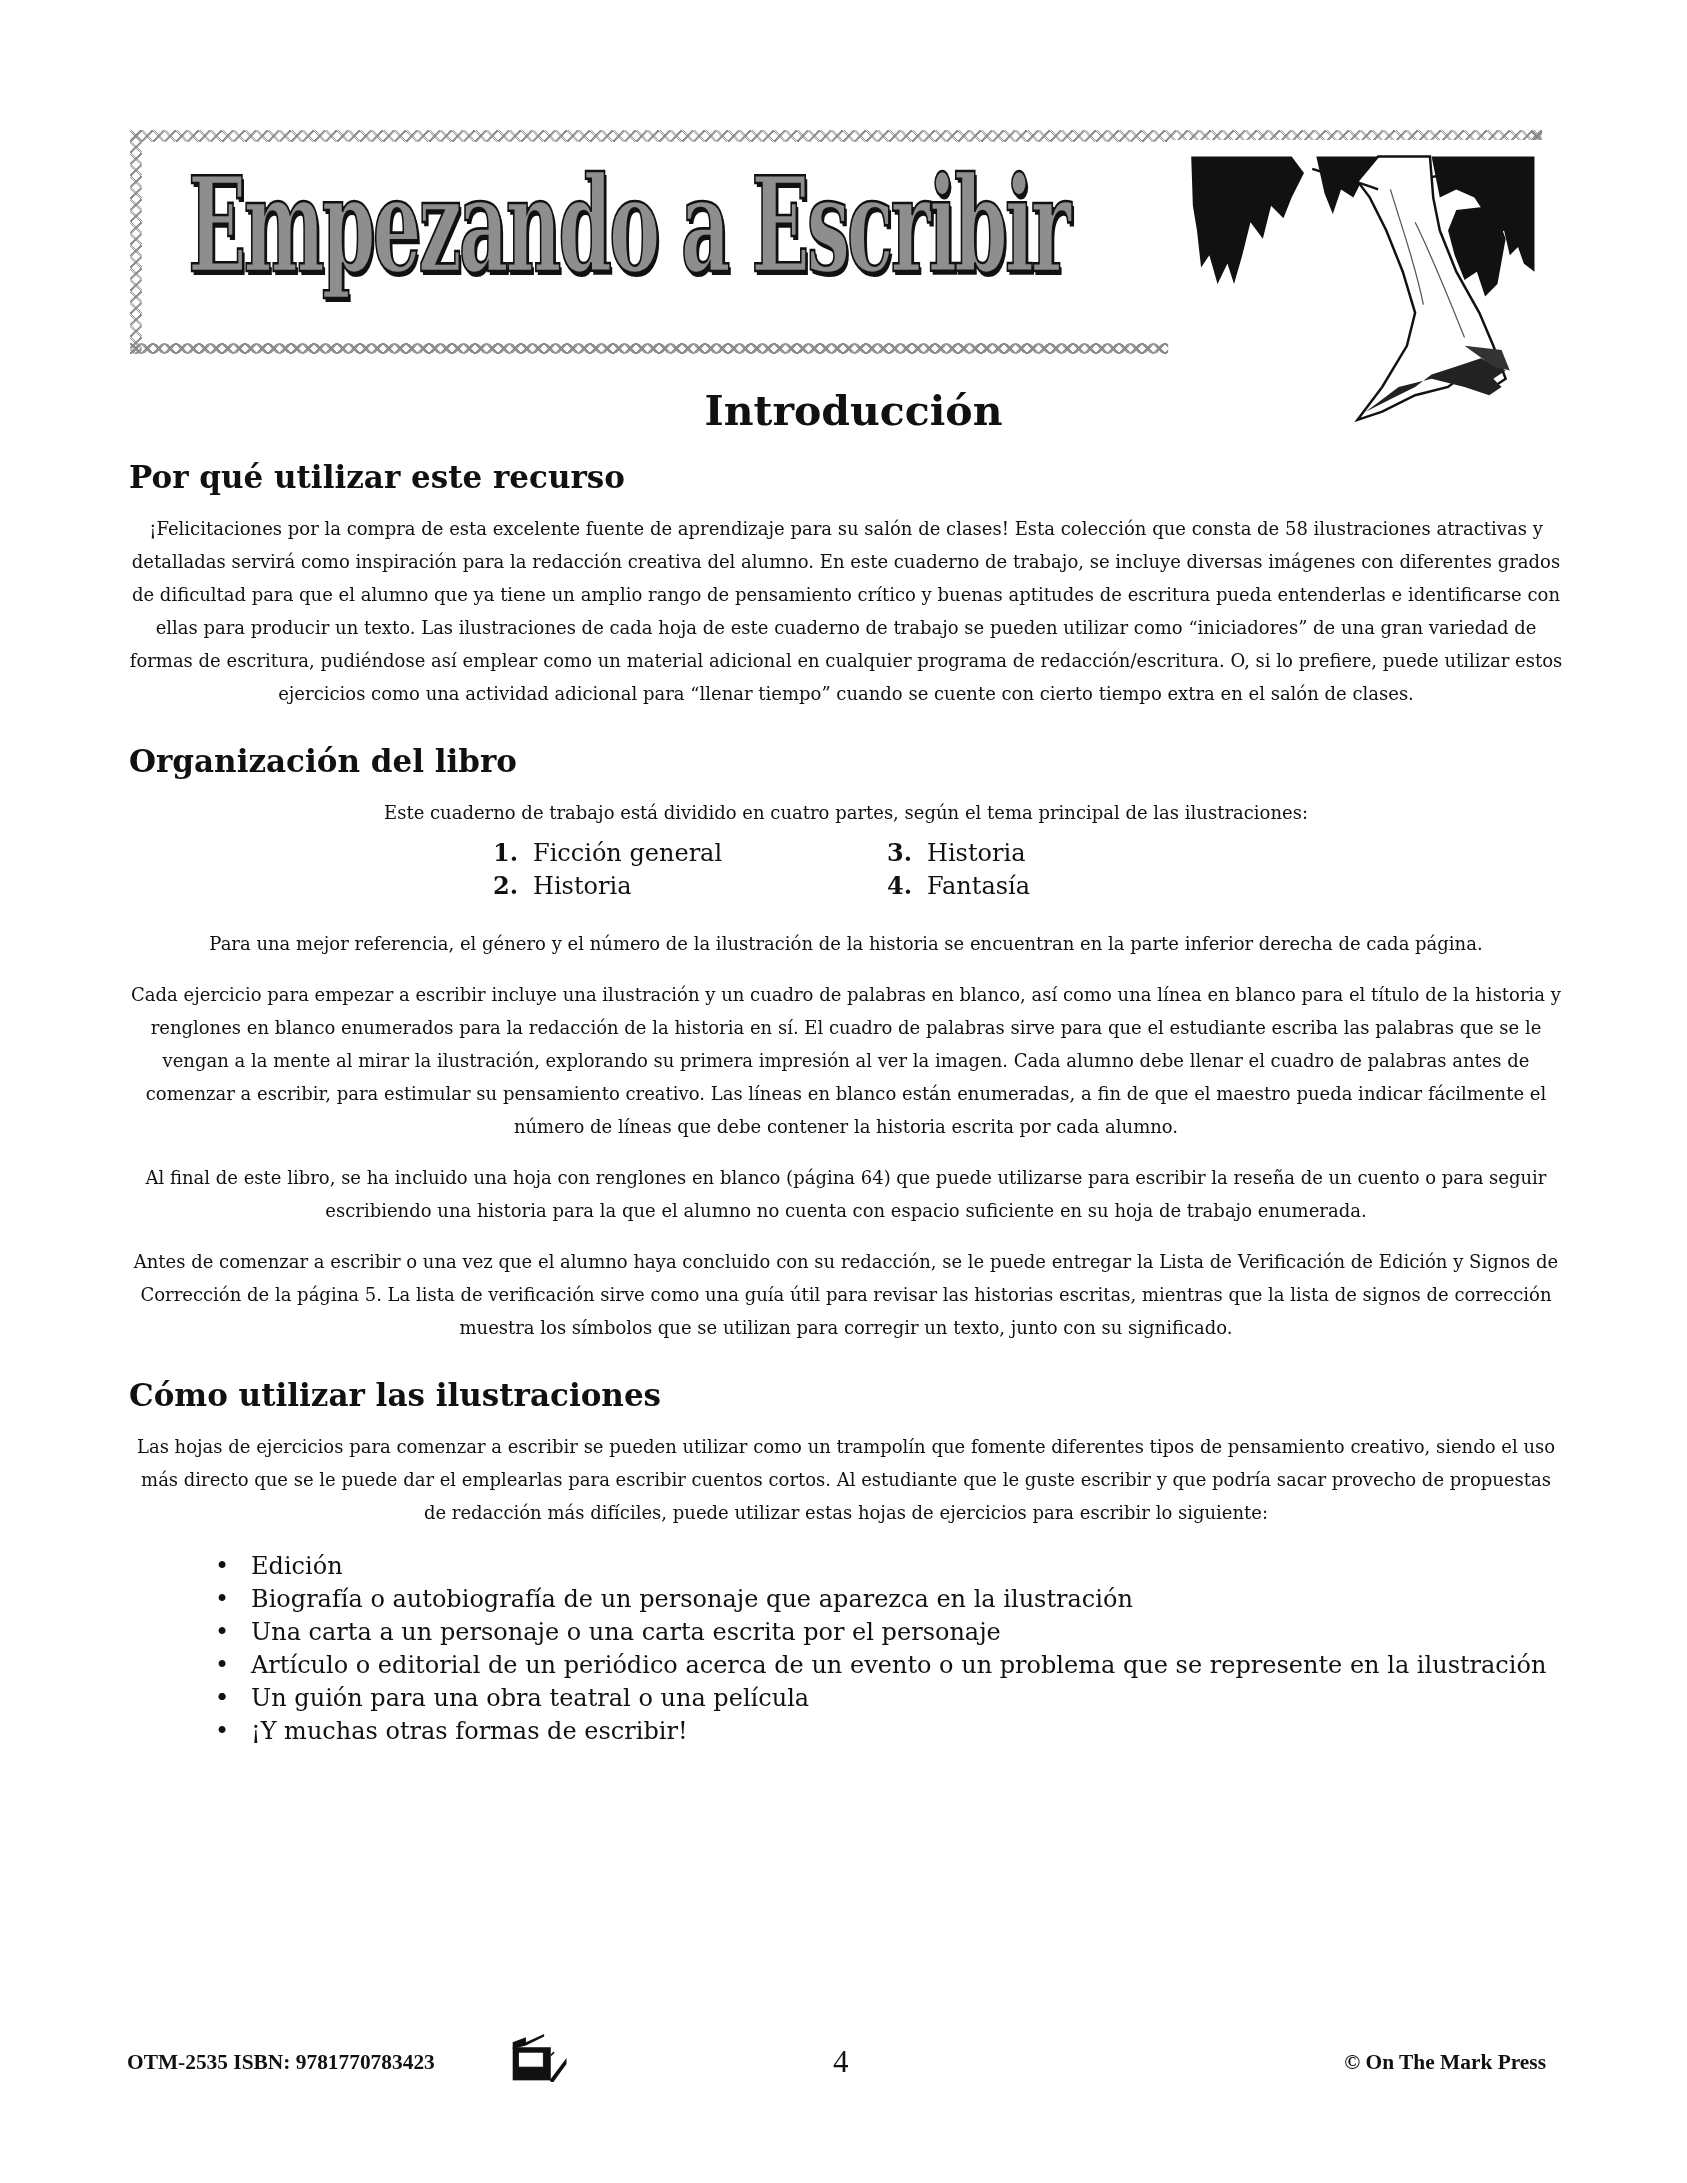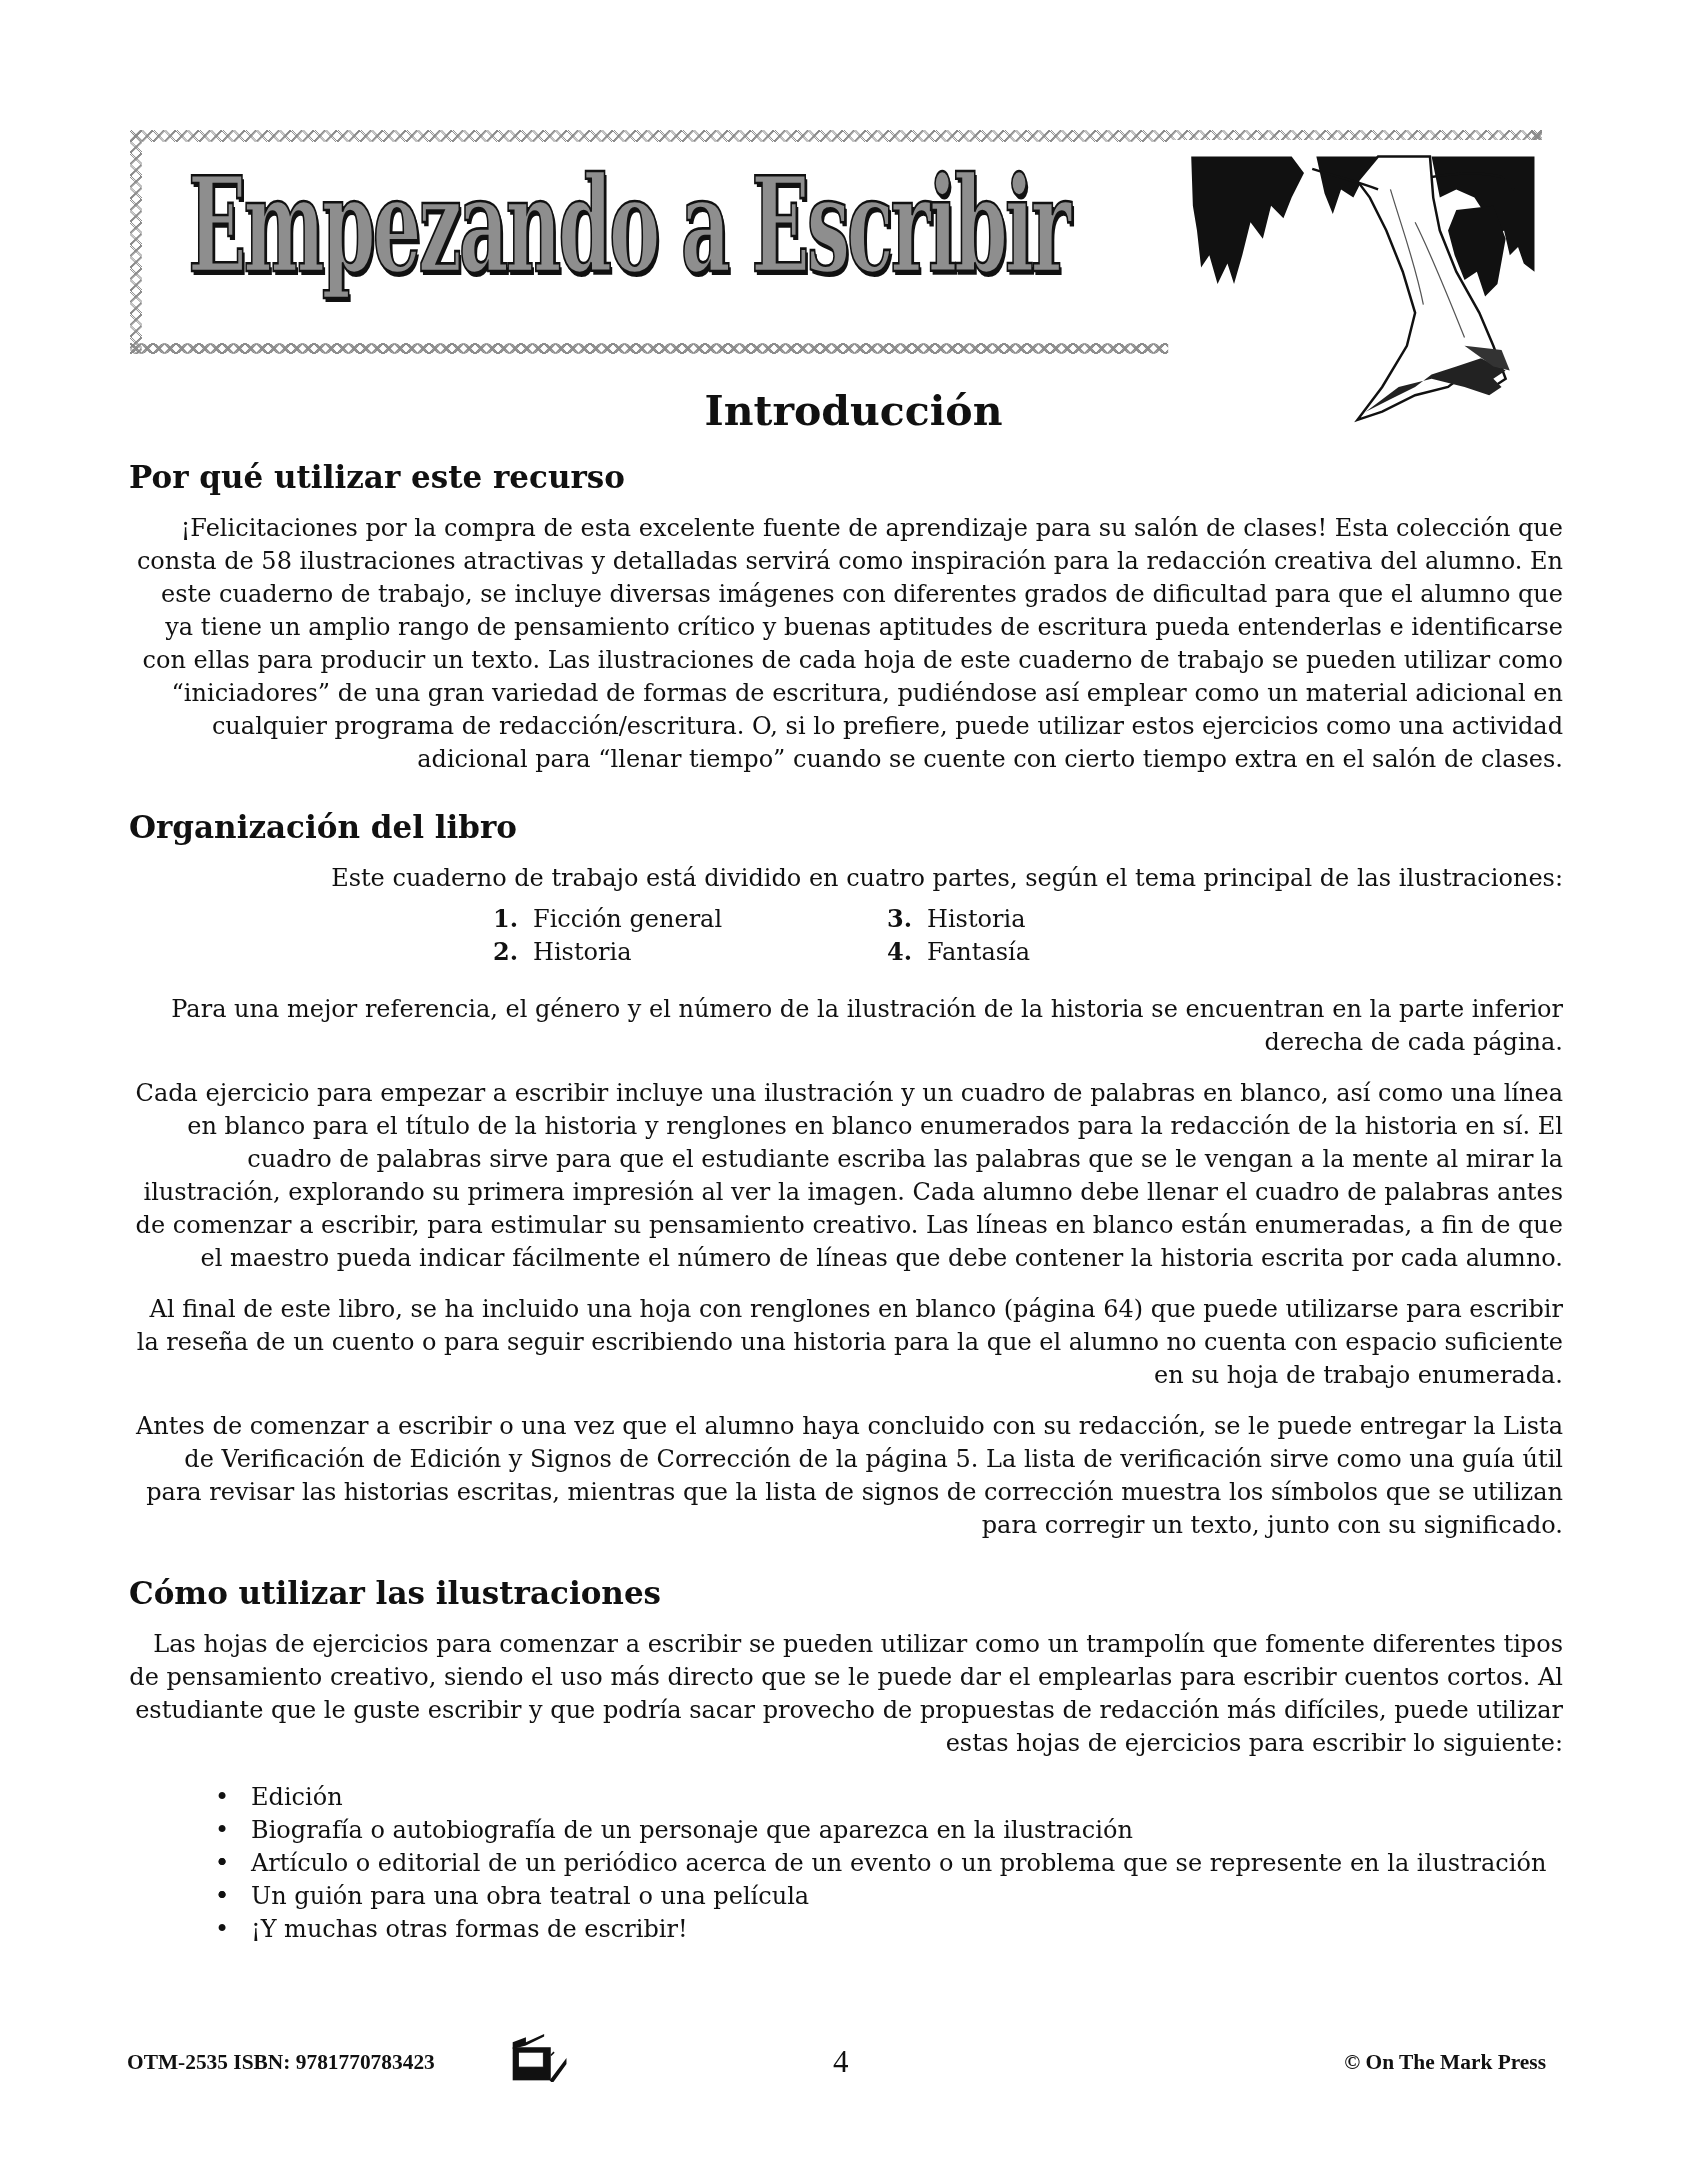--- a/index.html
+++ b/index.html
@@ -35,21 +35,21 @@
 
   .tree { position: absolute; left: 1168px; top: 140px; width: 379px; height: 284px; }
 
   .intro-heading { position: absolute; left: 0; width: 1687px; top: 377px; text-align: center;
     margin: 10px; font-weight: bold; font-size: 41px; line-height: 49px; padding-left: 0;
     box-sizing: border-box; }
   .intro-heading span { display: inline-block; margin-left: 0; }
 
   .content { position: absolute; left: 129px; top: 457px; width: 1434px; }
   h2.section { margin: 0 0 15px 0; font-size: 31px; line-height: 40px; font-weight: bold; }
-  p.para { margin: 0 0 18px 0; font-size: 24px; line-height: 33px; text-align: right; }
+  p.para { margin: 0 0 18px 0; font-size: 18px; line-height: 33px; text-align: center; }
   .sec1 h2.section { }
   .gap-sec { height: 13px; }
 
   .org-list { position: relative; height: 73px; margin: 3.3px 0 18px 0; font-size: 24px; line-height: 33px; }
   .org-item { position: absolute; white-space: nowrap; }
   .org-num { display: inline-block; width: 43px; text-align: right; font-weight: bold; margin-right: 15px; }
 
   ul.bullets { list-style: none; margin: 21.4px 0 0 0; padding: 0 0 0 86px; font-size: 24px; line-height: 33px; }
   ul.bullets li { position: relative; padding-left: 36px; }
   ul.bullets li .dot { position: absolute; left: 0; top: 0; }
@@ -130,21 +130,21 @@
   </section>
 
   <div class="gap-sec"></div>
 
   <section>
     <h2 class="section">Cómo utilizar las ilustraciones</h2>
     <p class="para" style="margin-bottom:0">Las hojas de ejercicios para comenzar a escribir se pueden utilizar como un trampolín que fomente diferentes tipos de pensamiento creativo, siendo el uso más directo que se le puede dar el emplearlas para escribir cuentos cortos.  Al estudiante que le guste escribir y que podría sacar provecho de propuestas de redacción más difíciles, puede utilizar estas hojas de ejercicios para escribir lo siguiente:</p>
     <ul class="bullets">
       <li><span class="dot">•</span><span>Edición</span></li>
       <li><span class="dot">•</span><span>Biografía o autobiografía de un personaje que aparezca en la ilustración</span></li>
-      <li><span class="dot">•</span></li>
+      <li><span class="dot">•</span><span>Una carta a un personaje o una carta escrita por el personaje</span></li>
       <li><span class="dot">•</span><span>Artículo o editorial de un periódico acerca de un evento o un problema que se represente en la ilustración</span></li>
       <li><span class="dot">•</span></li>
       <li><span class="dot">•</span><span>Un guión para una obra teatral o una película</span></li>
       <li><span class="dot">•</span><span>¡Y muchas otras formas de escribir!</span></li>
     </ul>
   </section>
 </div>
 
 <div class="footer">
   <span class="footer-left">OTM-2535  ISBN: 9781770783423</span>

